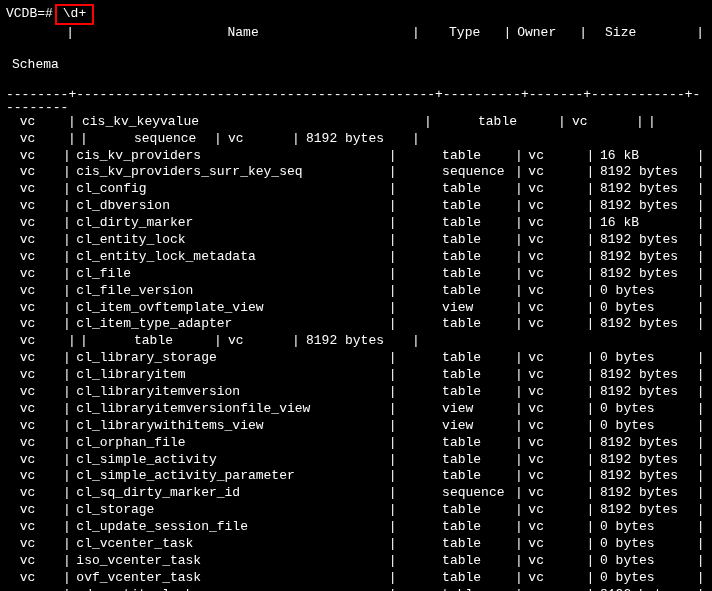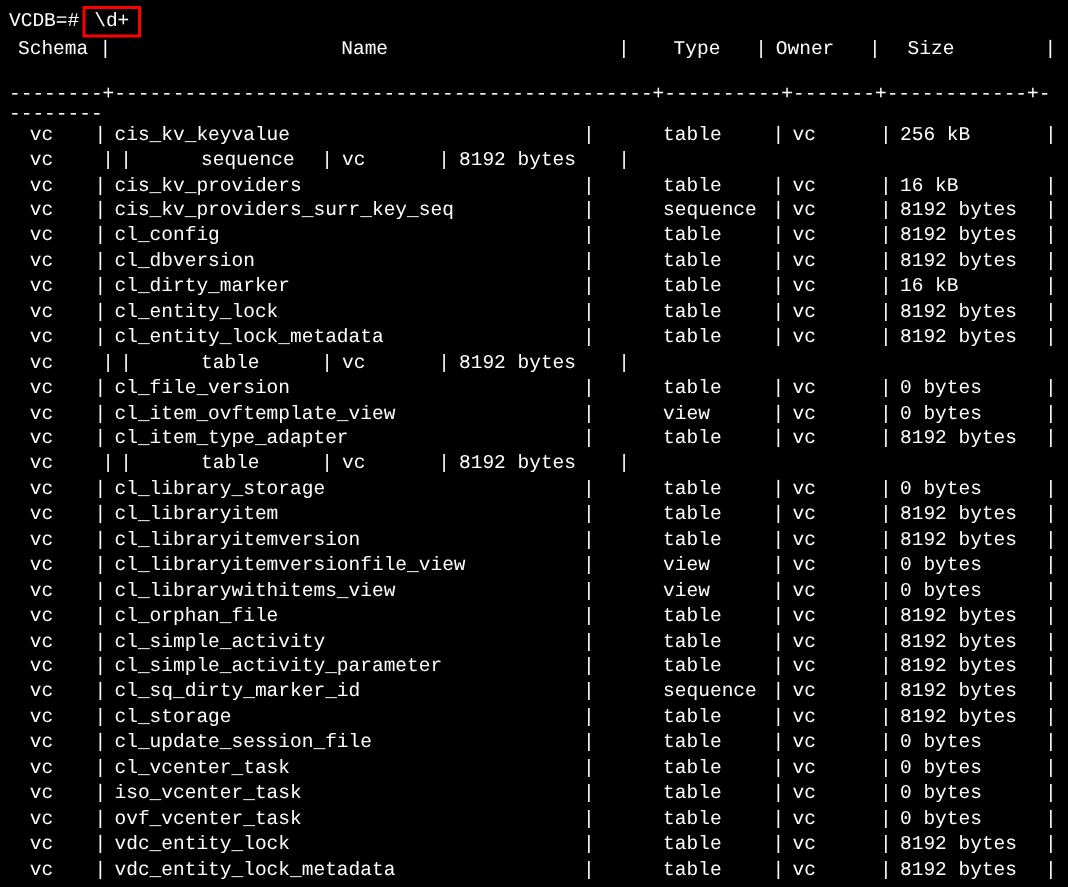--- a/index.html
+++ b/index.html
@@ -56,21 +56,21 @@
     .col-owner {
       width: 66px;
     }
     .col-size {
       width: 108px;
     }
     .sep {
       width: 12px;
       text-align: center;
     }
-    .header-row .col-schema { padding-left: 6px; }
+    .header-row .col-schema { padding-left: 6px; margin-top: 32px; }
     .header-row .col-name { text-align: center; }
     .header-row .col-type { text-align: center; padding-left: 6px; }
     .header-row .col-owner { text-align: left; padding-left: 4px; }
     .header-row .col-size { text-align: left; padding-left: 16px; }
     .data-row .col-name { padding-left: 4px; }
     .data-row .col-type { padding-left: 4px; margin-left: 40px; }
     .data-row .col-owner { padding-left: 4px; }
     .data-row .col-size { padding-left: 4px; }
     .dash-block {
       width: 100%;
@@ -111,21 +111,20 @@
 <div class="rows-container">
     <div class="data-row">
       <span class="col col-schema"> vc</span>
       <span class="sep">|</span>
       <span class="col col-name">cis_kv_keyvalue</span>
       <span class="sep">|</span>
       <span class="col col-type">table</span>
       <span class="sep">|</span>
       <span class="col col-owner">vc</span>
       <span class="sep">|</span>
-      <span class="col col-size">256 kB</span>
       <span class="sep">|</span>
     </div>
     <div class="data-row">
       <span class="col col-schema"> vc</span>
       <span class="sep">|</span>
       <span class="sep">|</span>
       <span class="col col-type">sequence</span>
       <span class="sep">|</span>
       <span class="col col-owner">vc</span>
       <span class="sep">|</span>
@@ -212,20 +211,21 @@
       <span class="col col-type">table</span>
       <span class="sep">|</span>
       <span class="col col-owner">vc</span>
       <span class="sep">|</span>
       <span class="col col-size">8192 bytes</span>
       <span class="sep">|</span>
     </div>
     <div class="data-row">
       <span class="col col-schema"> vc</span>
       <span class="sep">|</span>
+      <span class="col col-name">cl_file</span>
       <span class="sep">|</span>
       <span class="col col-type">table</span>
       <span class="sep">|</span>
       <span class="col col-owner">vc</span>
       <span class="sep">|</span>
       <span class="col col-size">8192 bytes</span>
       <span class="sep">|</span>
     </div>
     <div class="data-row">
       <span class="col col-schema"> vc</span>

